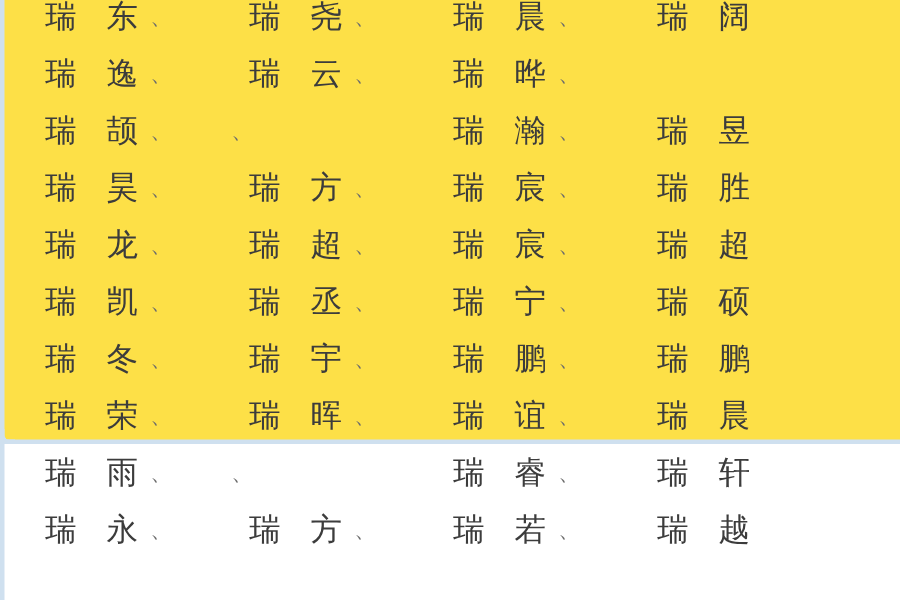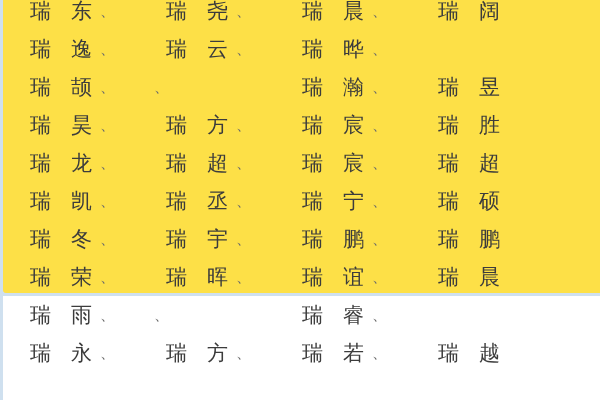--- a/index.html
+++ b/index.html
@@ -237,20 +237,23 @@
           <span class="name-text">瑞雨</span>
           <span class="sep">、</span>
         </div>
       <div class="name-cell">
           <span class="sep">、</span>
         </div>
       <div class="name-cell">
           <span class="name-text">瑞睿</span>
           <span class="sep">、</span>
         </div>
+      <div class="name-cell">
+          <span class="name-text">瑞轩</span>
+        </div>
     </div>
 
     <div class="name-row">
       <div class="name-cell">
           <span class="name-text">瑞永</span>
           <span class="sep">、</span>
         </div>
       <div class="name-cell">
           <span class="name-text">瑞方</span>
           <span class="sep">、</span>

